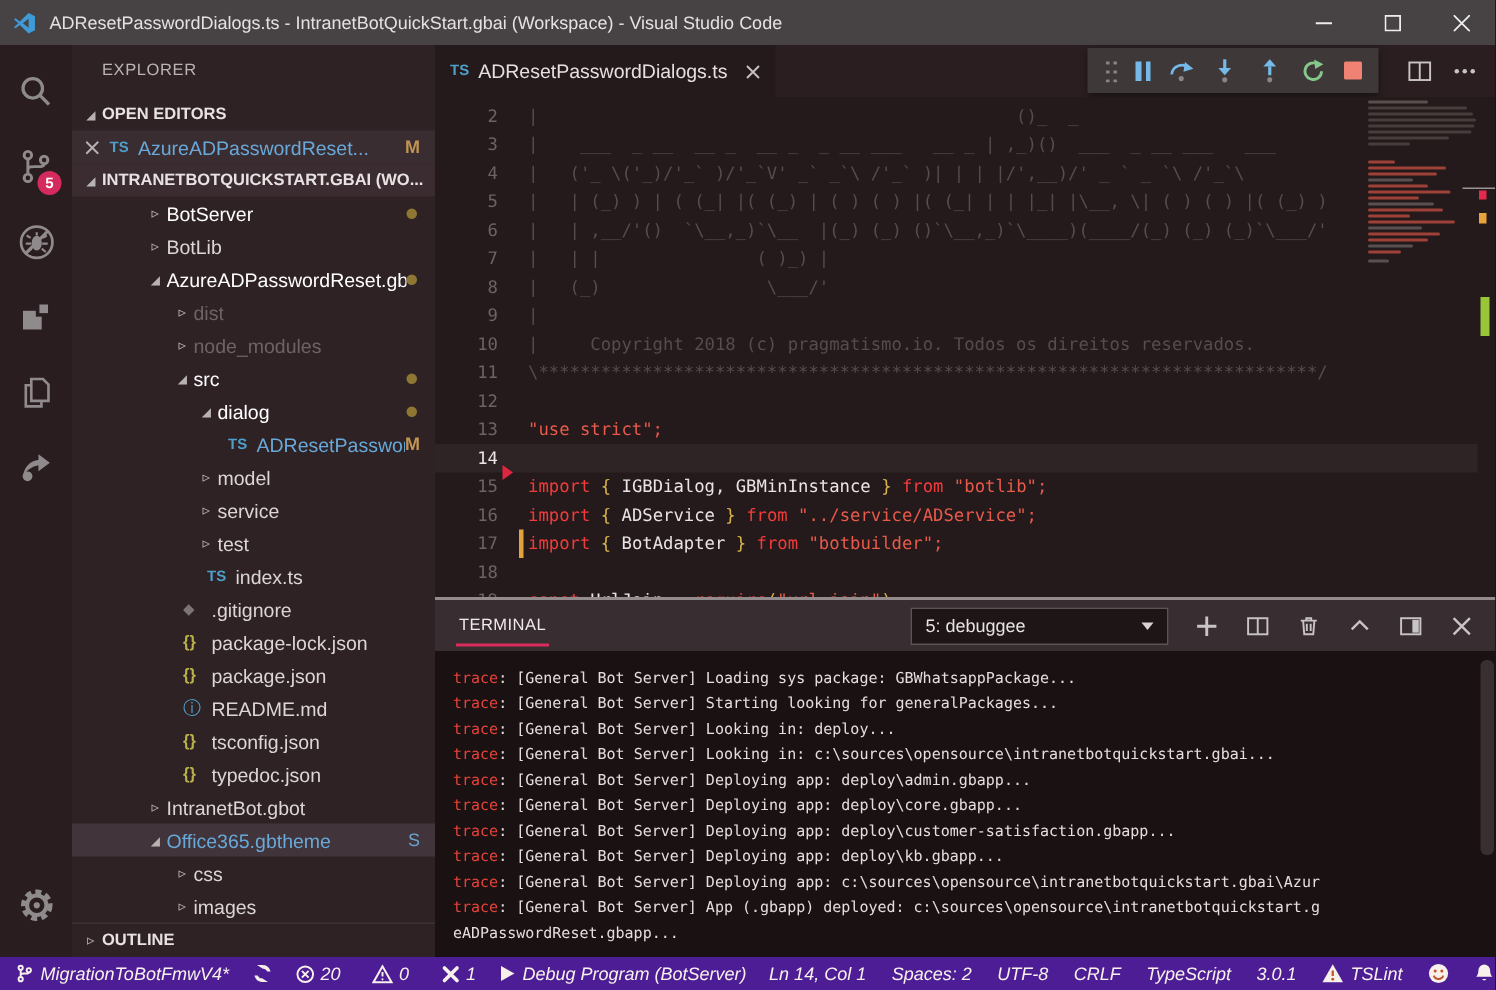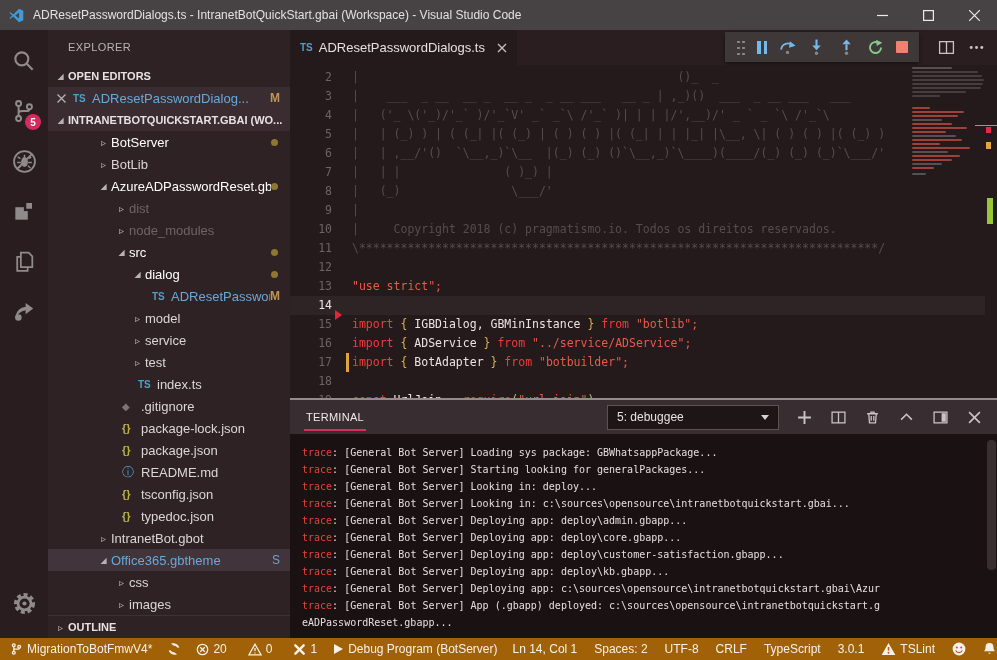--- a/index.html
+++ b/index.html
@@ -76,22 +76,22 @@
   .term-tab{font-size:11px;color:#f0eaea;letter-spacing:.3px;border-bottom:2px solid #d92e5d;padding:8px 2px 6px;}
   .dropdown{margin-left:auto;width:152px;height:23px;background:#1d1516;border:1px solid #5c5355;color:#e8e2e2;
     font-size:12px;display:flex;align-items:center;padding:0 9px;}
   .dd-caret{margin-left:auto;width:0;height:0;border-left:4px solid transparent;border-right:4px solid transparent;border-top:5px solid #d8d2d2;}
   .ph-ic{width:17px;height:17px;margin-left:17px;display:flex;align-items:center;justify-content:center;}
   .term{flex:1;padding:10px 12px 0;font-family:"DejaVu Sans Mono",monospace;font-size:10px;line-height:17px;color:#e6dede;overflow:hidden;}
   .tl{white-space:pre;}
   .tr-pre{color:#e5423a;}
   .term-scroll{position:absolute;right:1px;top:40px;width:9px;height:130px;background:#3a2f30;border-radius:4px;}
   
-  .statusbar{height:22px;flex:none;background:#a16207;display:flex;align-items:center;color:#f8f0ea;
-    font-size:12px;padding:0 10px;gap:15px;}
+  .statusbar{height:22px;flex:none;background:#4c1d95;display:flex;align-items:center;color:#f8f0ea;
+    font-size:12px;padding:0 10px;gap:15px;font-style:italic;}
   .sb-item{display:flex;align-items:center;gap:4px;white-space:nowrap;}
   .sb-grp{display:flex;align-items:center;gap:21px;}
   .sb-right{margin-left:auto;display:flex;align-items:center;gap:17px;}
   svg{display:block;}
 </style>
 </head>
 <body>
 
 <div class="window">
 
@@ -181,21 +181,21 @@
         <span class="tw">◢</span>
         <span>OPEN EDITORS</span>
       </div>
       <div class="oe-row">
         <span class="oe-close">
             <svg width="9" height="9">
               <path d="M0.5 0.5 L8.5 8.5 M8.5 0.5 L0.5 8.5" stroke="#b8b2b3" stroke-width="1.3"></path>
             </svg>
           </span>
         <span class="ico ico-ts">TS</span>
-        <span class="lbl c-blue">ADResetPasswordDialog...</span>
+        <span class="lbl c-blue">AzureADPasswordReset...</span>
         <span class="badge-m">M</span>
       </div>
 
       <div class="sect ws">
         <span class="tw">◢</span>
         <span>INTRANETBOTQUICKSTART.GBAI (WO...</span>
       </div>
 
       <div id="tree">
           <div class="trow" style="padding-left: 48px;">

